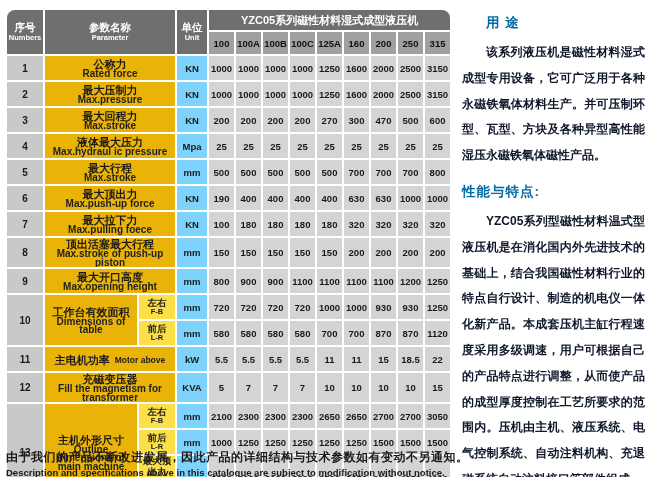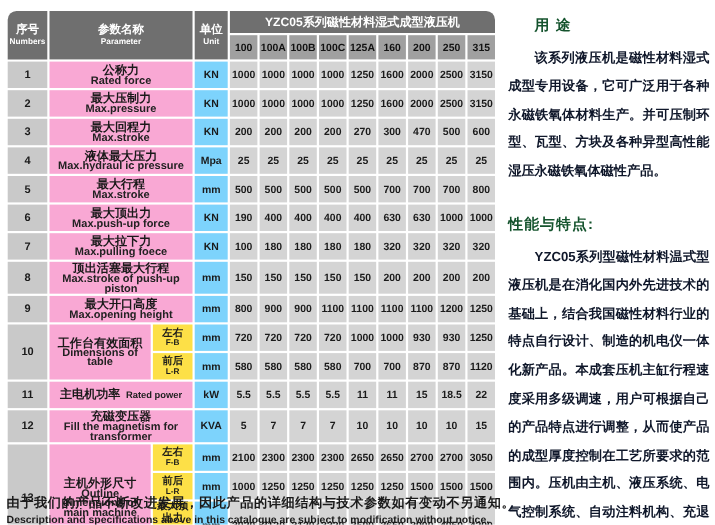--- a/index.html
+++ b/index.html
@@ -16,45 +16,45 @@
   tr.hrow2 { height:22px; }
   td.hdr { background:#6f6f6f; color:#ffffff; font-weight:bold; }
   td.hdr .hzh { font-size:10.5px; line-height:11px; }
   td.hdr .hen { font-size:7.5px; line-height:9px; font-weight:bold; }
   td.hdr-num { border-top-left-radius:8px; }
   td.hdr-series { border-top-right-radius:8px; font-size:11px; }
   td.model-cell { background:#a0a0a0; color:#111; font-weight:bold; font-size:9.5px; }
 
   tr.brow { height:24px; }
   td.num-cell { background:#c9c9c9; font-size:10px; font-weight:bold; }
-  td.param-cell { background:#f9a8d4; }
+  td.param-cell { background:#eab308; }
   td.param-cell .pzh { font-size:11px; font-weight:bold; line-height:12px; }
   td.param-cell .pen { font-size:10px; line-height:8.5px; font-weight:bold; color:#222; }
   td.param-cell.inline .pzh, td.param-cell.inline .pen { display:inline; vertical-align:middle; }
   td.param-cell.inline .pen { margin-left:5px; font-size:8.5px; }
   td.sub-cell { background:#fde047; }
   td.sub-cell .szh { font-size:9.5px; font-weight:bold; line-height:10.5px; }
   td.sub-cell .sen { font-size:7.5px; font-weight:bold; line-height:8px; }
   td.unit-cell { background:#7dd3fc; font-size:9.5px; font-weight:bold; }
   td.data-cell { background:#d4d4d4; font-size:9.5px; font-weight:bold; }
   td.bl-round { border-bottom-left-radius:6px; }
   td.br-round { border-bottom-right-radius:6px; }
 
   
   #footnote { position:absolute; left:6px; top:449px; width:470px; }
   #footnote .fzh { font-size:12px; font-weight:bold; letter-spacing:0.5px; }
   #footnote .fen { font-size:9.5px; font-weight:bold; margin-top:1px; }
 
   
   #sidebar { position:absolute; left:462px; top:14px; width:183px; }
-  .red-title { color:#14532d; font-weight:bold; font-size:13.5px; letter-spacing:1px; }
+  .red-title { color:#0369a1; font-weight:bold; font-size:13.5px; letter-spacing:1px; }
   #usage-title { margin-left:24px; }
   .para { margin-top:8px; font-size:12px; font-weight:600; line-height:2.15;
           text-align:justify; text-indent:2em; color:#0f172a; }
-  #features-title { margin-top:26px; }
+  #features-title { margin-top:14px; }
 </style>
 </head>
 <body>
 
 <div id="page">
 
   <div id="table-wrap">
     <table class="spec">
       <colgroup>
         <col style="width:36px">
@@ -284,21 +284,21 @@
             <td class="data-cell">580</td>
             <td class="data-cell">580</td>
             <td class="data-cell">700</td>
             <td class="data-cell">700</td>
             <td class="data-cell">870</td>
             <td class="data-cell">870</td>
             <td class="data-cell">1120</td>
           </tr>
           <tr class="brow">
             <td class="num-cell">11</td>
-            <td class="param-cell inline" colspan="2"><div class="pzh">主电机功率</div><div class="pen">Rated power</div></td>
+            <td class="param-cell inline" colspan="2"><div class="pzh">主电机功率</div><div class="pen">Motor above</div></td>
             <td class="unit-cell">kW</td>
             <td class="data-cell">5.5</td>
             <td class="data-cell">5.5</td>
             <td class="data-cell">5.5</td>
             <td class="data-cell">5.5</td>
             <td class="data-cell">11</td>
             <td class="data-cell">11</td>
             <td class="data-cell">15</td>
             <td class="data-cell">18.5</td>
             <td class="data-cell">22</td>

